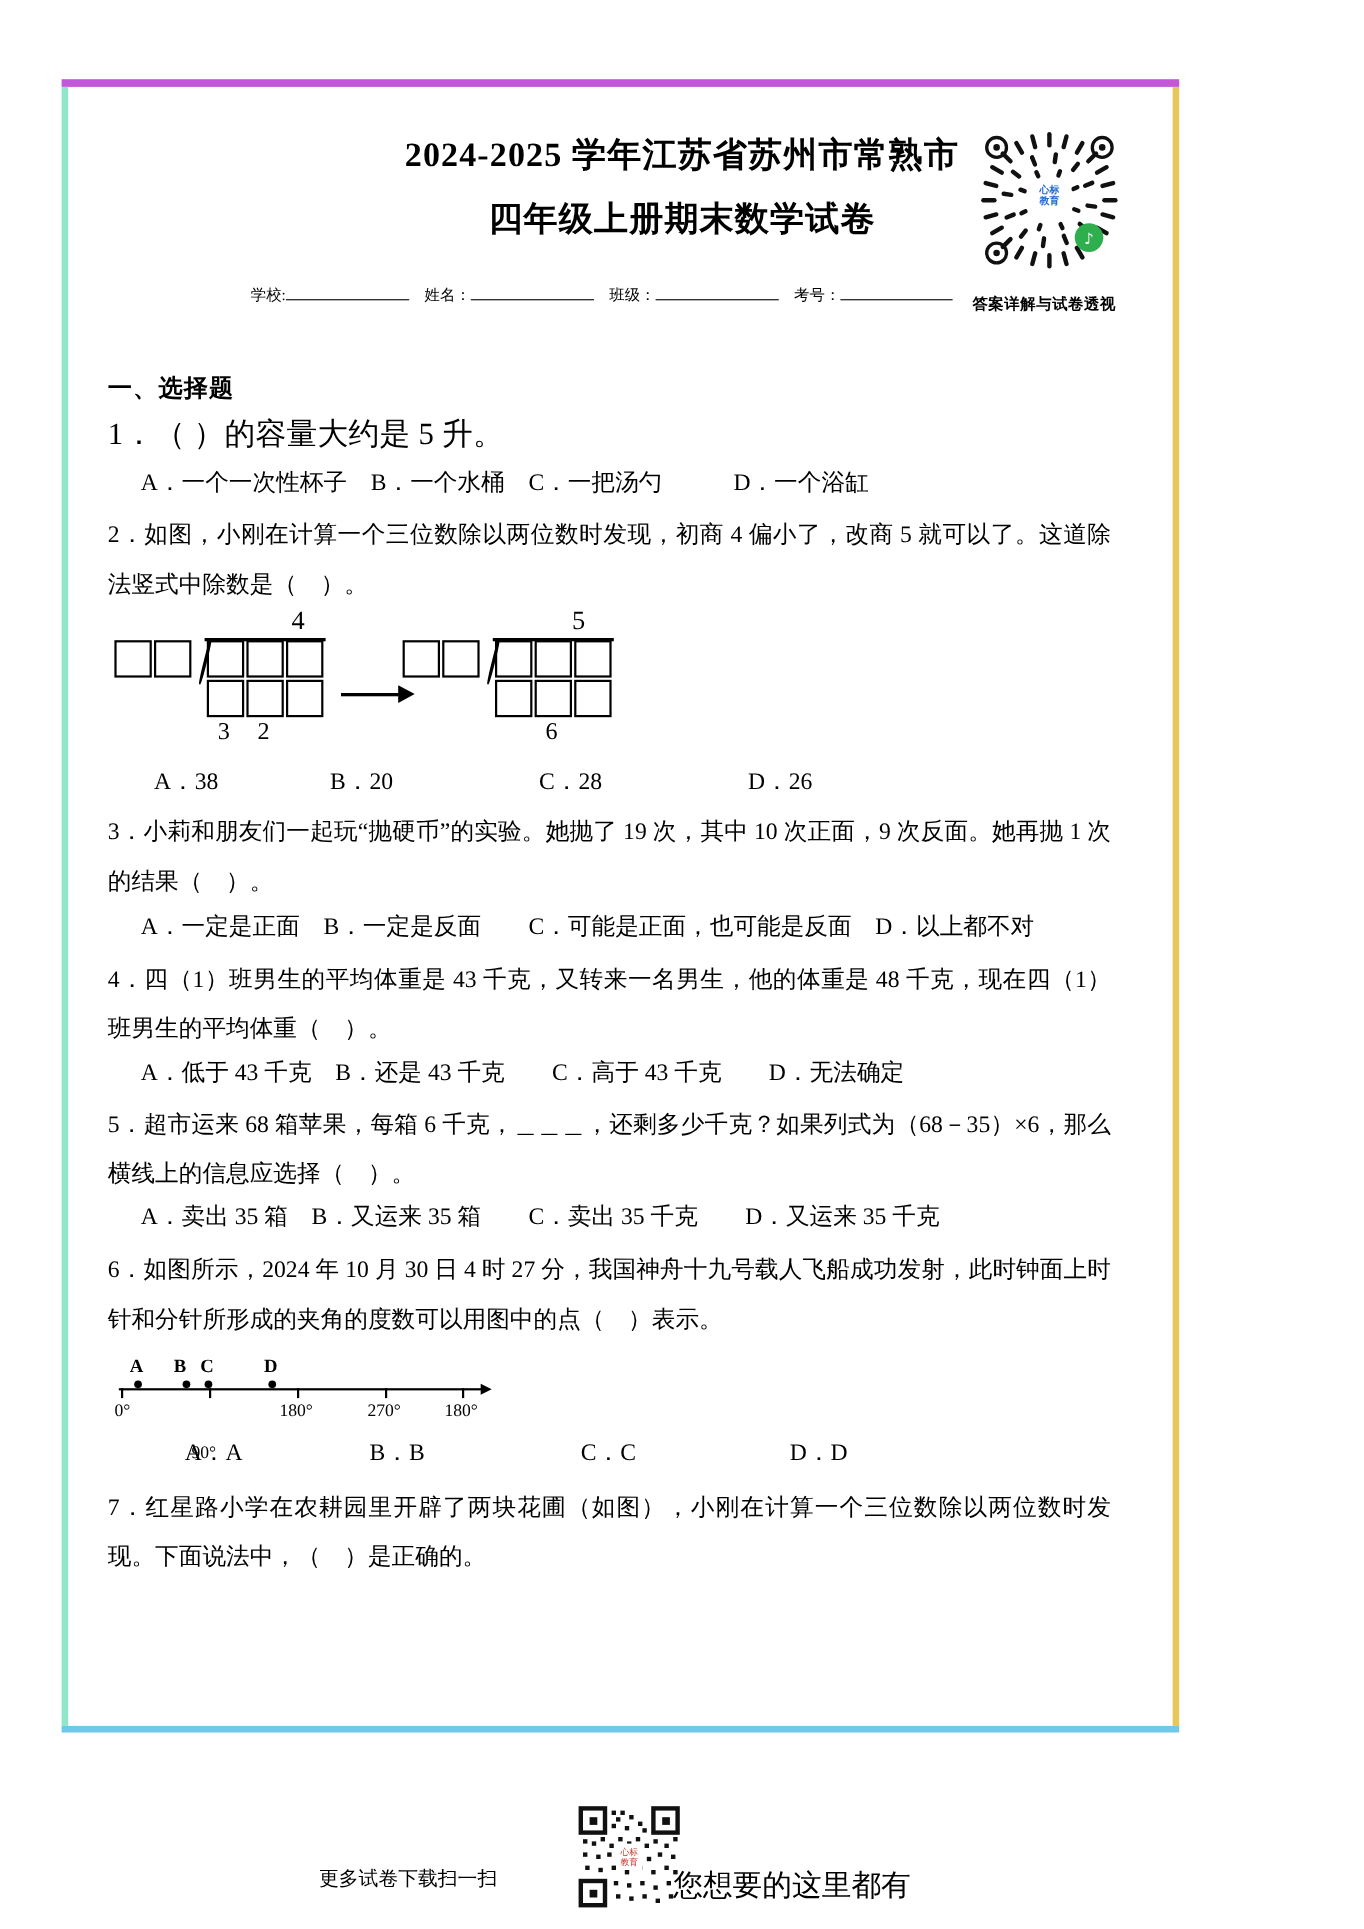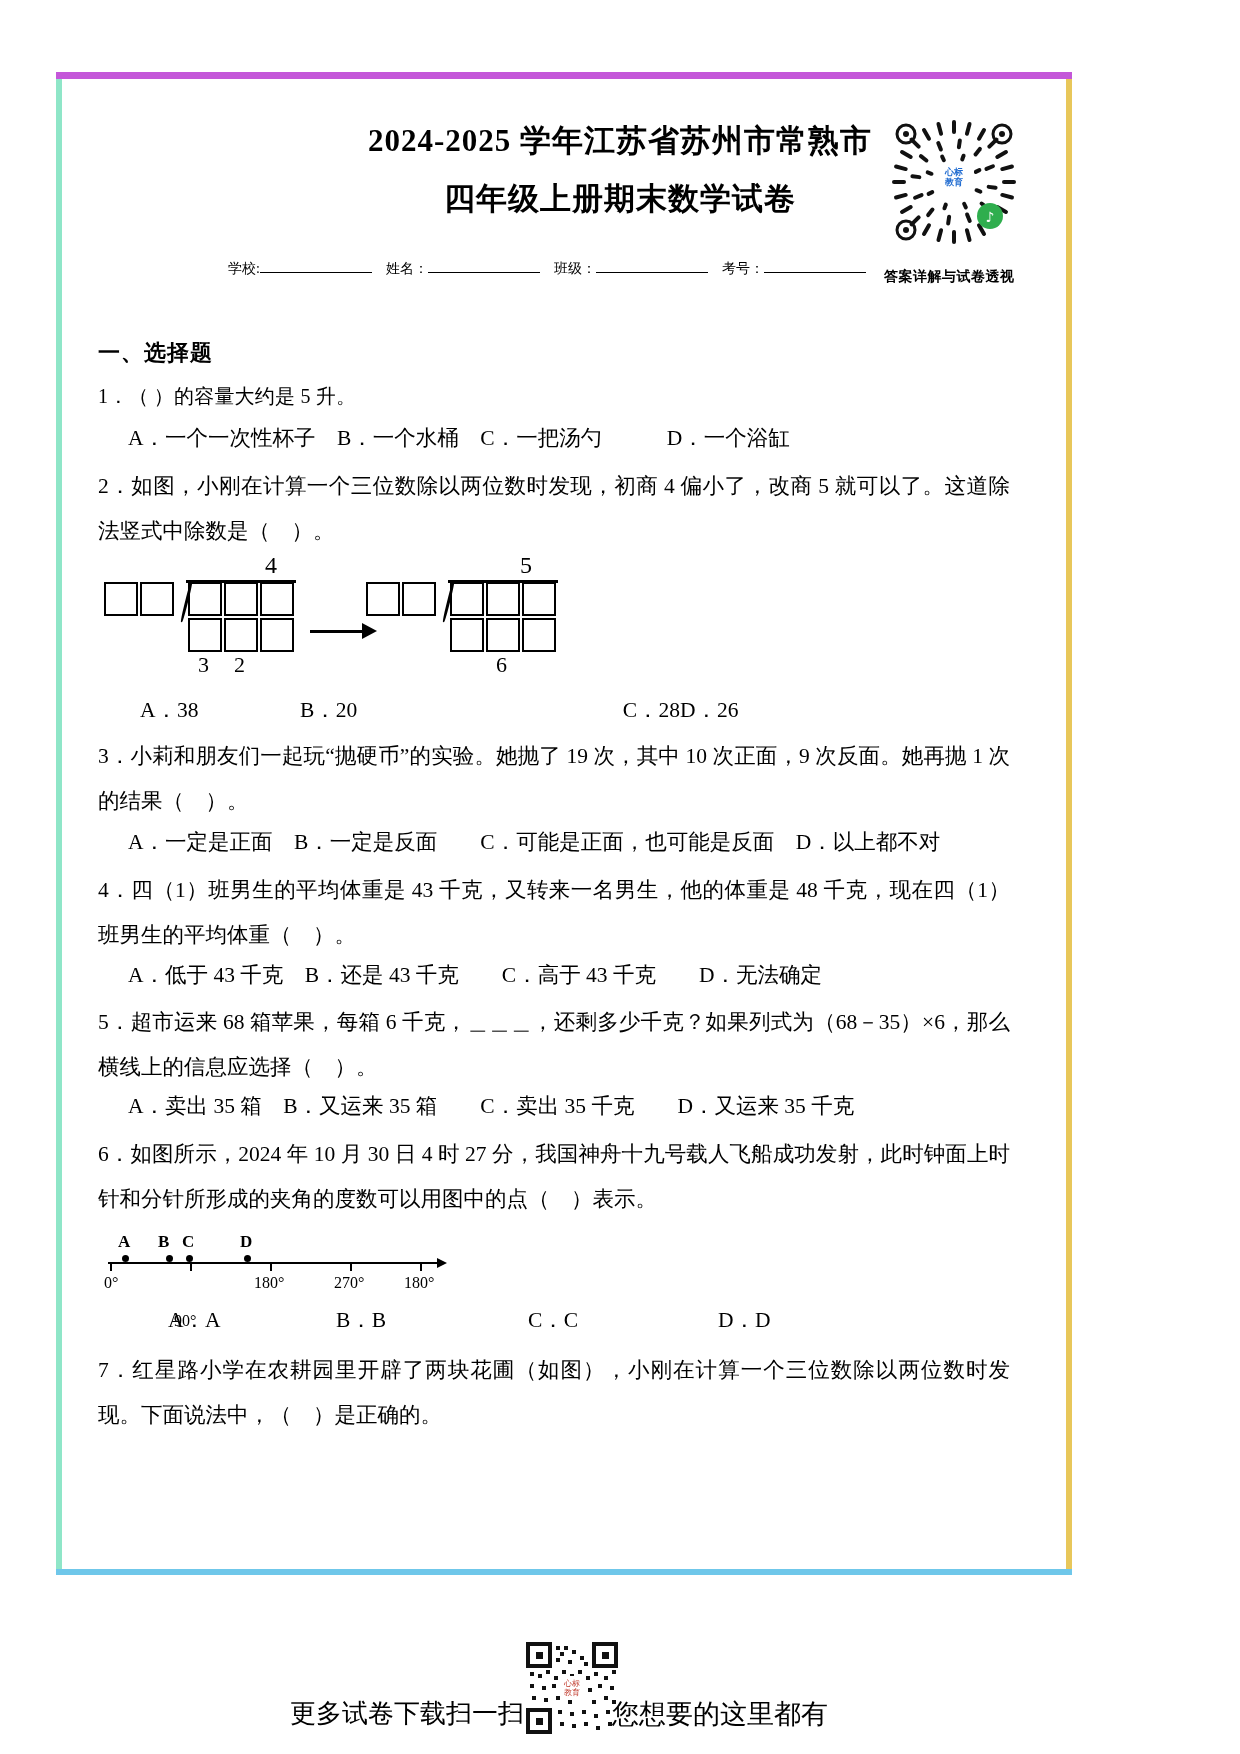--- a/index.html
+++ b/index.html
@@ -120,21 +120,21 @@
 
   
   .section-h {
     position:absolute;
     font-size: 22px;
     font-weight: bold;
     letter-spacing:1px;
   }
   .q {
     position: absolute;
-    font-size: 20px;
+    font-size: 28px;
     line-height: 44px;
     letter-spacing: 0.2px;
   }
   .opts {
     position: absolute;
     font-size: 21.5px;
     line-height: 40px;
     white-space: nowrap;
   }
   .qwrap {
@@ -203,21 +203,21 @@
     font-family:"Liberation Serif",serif;
   }
   .nl-num {
     position:absolute; font-size:16px;
     font-family:"Liberation Serif",serif;
   }
   .footer-qr {
     position:absolute; left:524px; top:1640px;
     width:96px; height:96px;
   }
-  .footer-left { position:absolute; left:290px; top:1696px; font-size:26px; font-family:"DejaVu Sans",sans-serif; }
+  .footer-left { position:absolute; left:290px; top:1696px; font-size:18px; font-family:"DejaVu Sans",sans-serif; }
   .footer-right{ position:absolute; left:612px; top:1696px; font-size:27px; font-family:"DejaVu Sans",sans-serif; }
 </style>
 </head>
 <body>
 
 <div class="topbar">
 </div>
 
 <div class="frame-top"></div>
 <div class="frame-left"></div>
@@ -352,21 +352,21 @@
   <span class="cell" style="position:absolute; left:350px; top:30px;"></span>
   <span class="cell" style="position:absolute; left:386px; top:30px;"></span>
   <span class="cell" style="position:absolute; left:422px; top:30px;"></span>
   <span class="cell" style="position:absolute; left:350px; top:66px;"></span>
   <span class="cell" style="position:absolute; left:386px; top:66px;"></span>
   <span class="cell" style="position:absolute; left:422px; top:66px;"></span>
   <div class="digit-bot" style="left:396px; top:100px;">6</div>
 </div>
 
 <div class="opts" style="left:140px; top:690px;">
-  <span style="display:inline-block;width:160px;">A．38</span><span style="display:inline-block;width:190px;">B．20</span><span style="display:inline-block;width:190px;text-align:right;">C．28</span><span>D．26</span>
+  <span style="display:inline-block;width:160px;">A．38</span><span style="display:inline-block;width:190px;">B．20</span><span style="display:inline-block;width:190px;">C．28</span><span>D．26</span>
 </div>
 
 <div class="qwrap" style="left:98px; top:734px; width:912px;">
   <span>3．</span><span>小莉和朋友们一起玩“抛硬币”的实验。她抛了 19 次，其中 10 次正面，9 次反面。她再抛 1 次的结果（　）。</span>
 </div>
 <div class="opts" style="left:128px; top:822px;">A．一定是正面　B．一定是反面　　C．可能是正面，也可能是反面　D．以上都不对</div>
 
 <div class="qwrap" style="left:98px; top:868px; width:912px;">
   <span>4．</span><span>四（1）班男生的平均体重是 43 千克，又转来一名男生，他的体重是 48 千克，现在四（1）班男生的平均体重（　）。</span>
 </div>

